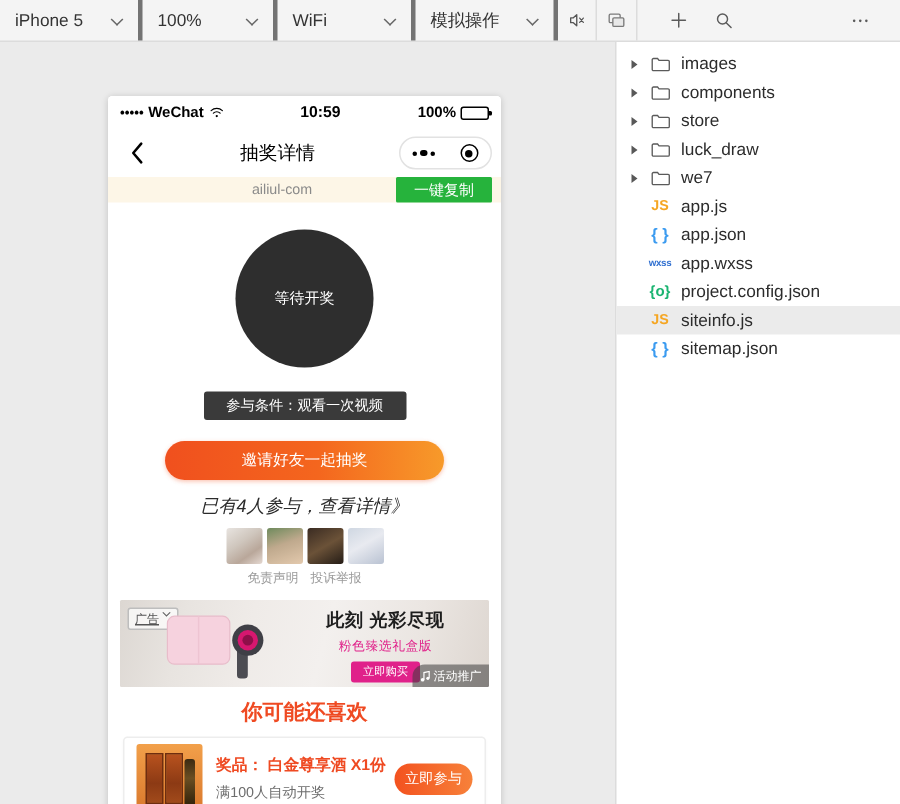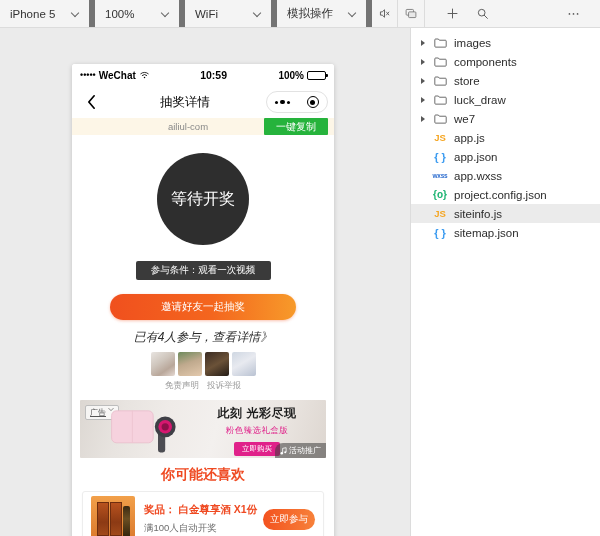--- a/index.html
+++ b/index.html
@@ -15,21 +15,21 @@
   .toolbar {
     height: 28px; min-height: 28px;
     display: flex; align-items: stretch;
     background: #f4f4f4;
     border-bottom: 1px solid #dcdcdc;
   }
   .tb-left { display: flex; align-items: stretch; flex: 0 0 auto; }
   .tb-select {
     display: flex; align-items: center; justify-content: space-between;
     padding: 0 8px 0 10px;
-    border-right: 6px solid #737373;
+    border-right: 3px solid #737373;
     font-size: 11.5px; color: #333;
     cursor: default; white-space: nowrap;
   }
   .tb-select .lbl { margin-right: 14px; }
   .chev { width: 9px; height: 9px; position: relative; flex: 0 0 auto; }
   .chev::after {
     content: ""; position: absolute; left: 0px; top: 1px;
     width: 5px; height: 5px;
     border-right: 1.3px solid #666; border-bottom: 1.3px solid #666;
     transform: rotate(45deg);
@@ -138,21 +138,21 @@
   .copy-btn {
     width: 64px; height: 17px; background: #26b33c; color: #fff;
     font-size: 10px; display: flex; align-items: center; justify-content: center;
     margin-right: 6px; border-radius: 1px;
   }
 
   .draw-circle {
     width: 92px; height: 92px; border-radius: 50%;
     background: #2e2e2e; color: #fff;
     display: flex; align-items: center; justify-content: center;
-    font-size: 16px;
+    font-size: 10px;
     margin: 18px auto 0 auto;
   }
   .cond-bar {
     width: 135px; height: 19px; background: #3a3a3a; color: #fff;
     font-size: 9.5px; border-radius: 2px;
     display: flex; align-items: center; justify-content: center;
     margin: 16px auto 0 auto;
   }
   .invite-btn {
     width: 186px; height: 26px; border-radius: 13px;

